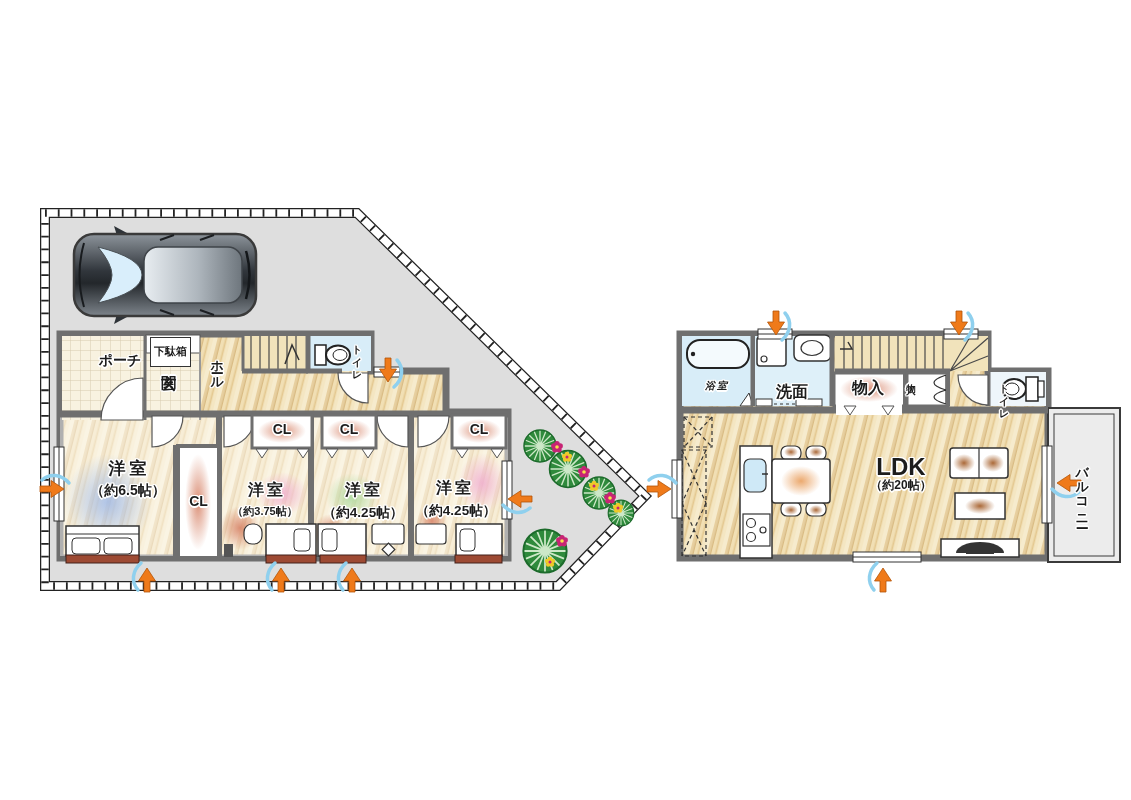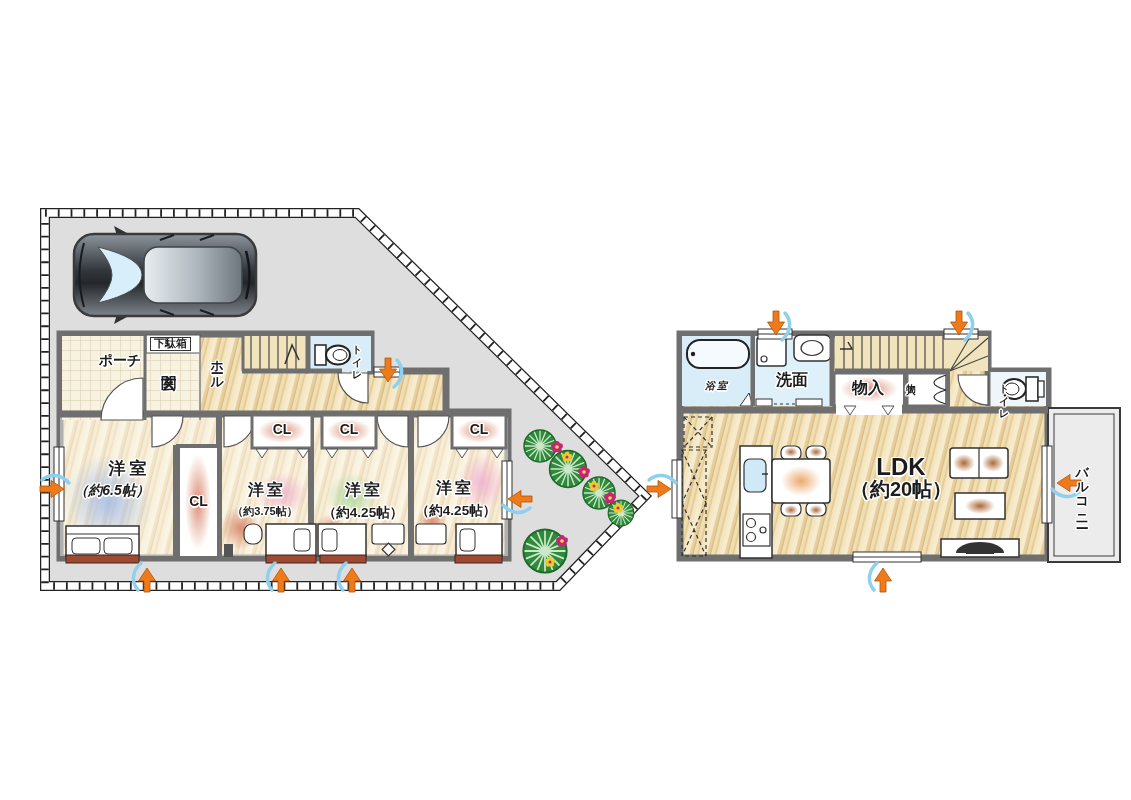--- a/index.html
+++ b/index.html
@@ -4,21 +4,21 @@
 <style>
   html,body{margin:0;padding:0;background:#fff;}
   .stage{position:relative;width:1131px;height:800px;background:#fff;overflow:hidden;
          font-family:"Liberation Sans",sans-serif;}
   .stage svg{position:absolute;left:0;top:0;}
   .lbl{position:absolute;font-weight:bold;color:#1c1c1c;white-space:nowrap;line-height:1.05;
        text-align:center;
        text-shadow:-1px -1px 0 #fff,1px -1px 0 #fff,-1px 1px 0 #fff,1px 1px 0 #fff,
                    0 -1.5px 0 #fff,0 1.5px 0 #fff,-1.5px 0 0 #fff,1.5px 0 0 #fff;}
   .v{writing-mode:vertical-rl;letter-spacing:1px;}
-  .boxed{background:#fff;border:1.5px solid #333;padding:0 3px;text-shadow:none;}
+  .boxed{background:#fff;border:1.5px solid #333;padding:8px 3px;text-shadow:none;}
 </style>
 </head>
 <body>
 
 <div class="stage">
 
 <svg width="1131" height="800" viewBox="0 0 1131 800">
   <defs>
     <pattern id="wood" patternUnits="userSpaceOnUse" width="17" height="17" patternTransform="rotate(14)">
       <rect width="17" height="17" fill="#f2e2bb"></rect>
@@ -357,34 +357,34 @@
     <use href="#vent" transform="translate(883,570) rotate(180)"></use>
   </g>
 </svg>
 
 <div class="lbl" style="left:92px;top:353px;width:56px;font-size:14px;">ポーチ</div>
 <div class="lbl boxed" style="left:150px;top:337px;font-size:11px;">下駄箱</div>
 <div class="lbl v" style="left:161px;top:362px;font-size:15px;">玄関</div>
 <div class="lbl v" style="left:210px;top:351px;font-size:13px;">ホール</div>
 <div class="lbl v" style="left:351px;top:338px;font-size:10px;">トイレ</div>
 <div class="lbl" style="left:87px;top:460px;width:85px;font-size:17px;letter-spacing:4px;">洋室</div>
-<div class="lbl" style="left:52px;top:483px;width:120px;font-size:14px;font-style:italic;">（約6.5帖）</div>
+<div class="lbl" style="left:68px;top:483px;width:120px;font-size:14px;">（約6.5帖）</div>
 <div class="lbl" style="left:186px;top:494px;width:25px;font-size:14px;">CL</div>
 <div class="lbl" style="left:267px;top:422px;width:30px;font-size:14px;">CL</div>
 <div class="lbl" style="left:334px;top:422px;width:30px;font-size:14px;">CL</div>
 <div class="lbl" style="left:464px;top:422px;width:30px;font-size:14px;">CL</div>
 <div class="lbl" style="left:227px;top:482px;width:80px;font-size:16px;letter-spacing:3px;">洋室</div>
 <div class="lbl" style="left:205px;top:506px;width:120px;font-size:11px;">（約3.75帖）</div>
 <div class="lbl" style="left:324px;top:482px;width:80px;font-size:16px;letter-spacing:3px;">洋室</div>
 <div class="lbl" style="left:303px;top:506px;width:120px;font-size:13.5px;">（約4.25帖）</div>
 <div class="lbl" style="left:415px;top:480px;width:80px;font-size:16px;letter-spacing:3px;">洋室</div>
 <div class="lbl" style="left:396px;top:504px;width:120px;font-size:13.5px;">（約4.25帖）</div>
 
 <div class="lbl" style="left:687px;top:381px;width:60px;font-size:10px;letter-spacing:2px;font-style:italic;">浴室</div>
-<div class="lbl" style="left:762px;top:372px;width:60px;font-size:16px;">洗面</div>
+<div class="lbl" style="left:762px;top:384px;width:60px;font-size:16px;">洗面</div>
 <div class="lbl" style="left:838px;top:380px;width:60px;font-size:16px;">物入</div>
 <div class="lbl v" style="left:906px;top:376px;font-size:9.5px;">物入</div>
 <div class="lbl v" style="left:998px;top:377px;font-size:10px;">トイレ</div>
 <div class="lbl" style="left:851px;top:454px;width:100px;font-size:24px;">LDK</div>
-<div class="lbl" style="left:841px;top:479px;width:120px;font-size:20px;">（約20帖）</div>
+<div class="lbl" style="left:841px;top:479px;width:120px;font-size:12px;">（約20帖）</div>
 <div class="lbl v" style="left:1075px;top:458px;font-size:13px;">バルコニー</div>
 
 </div>
 
 </body></html>

